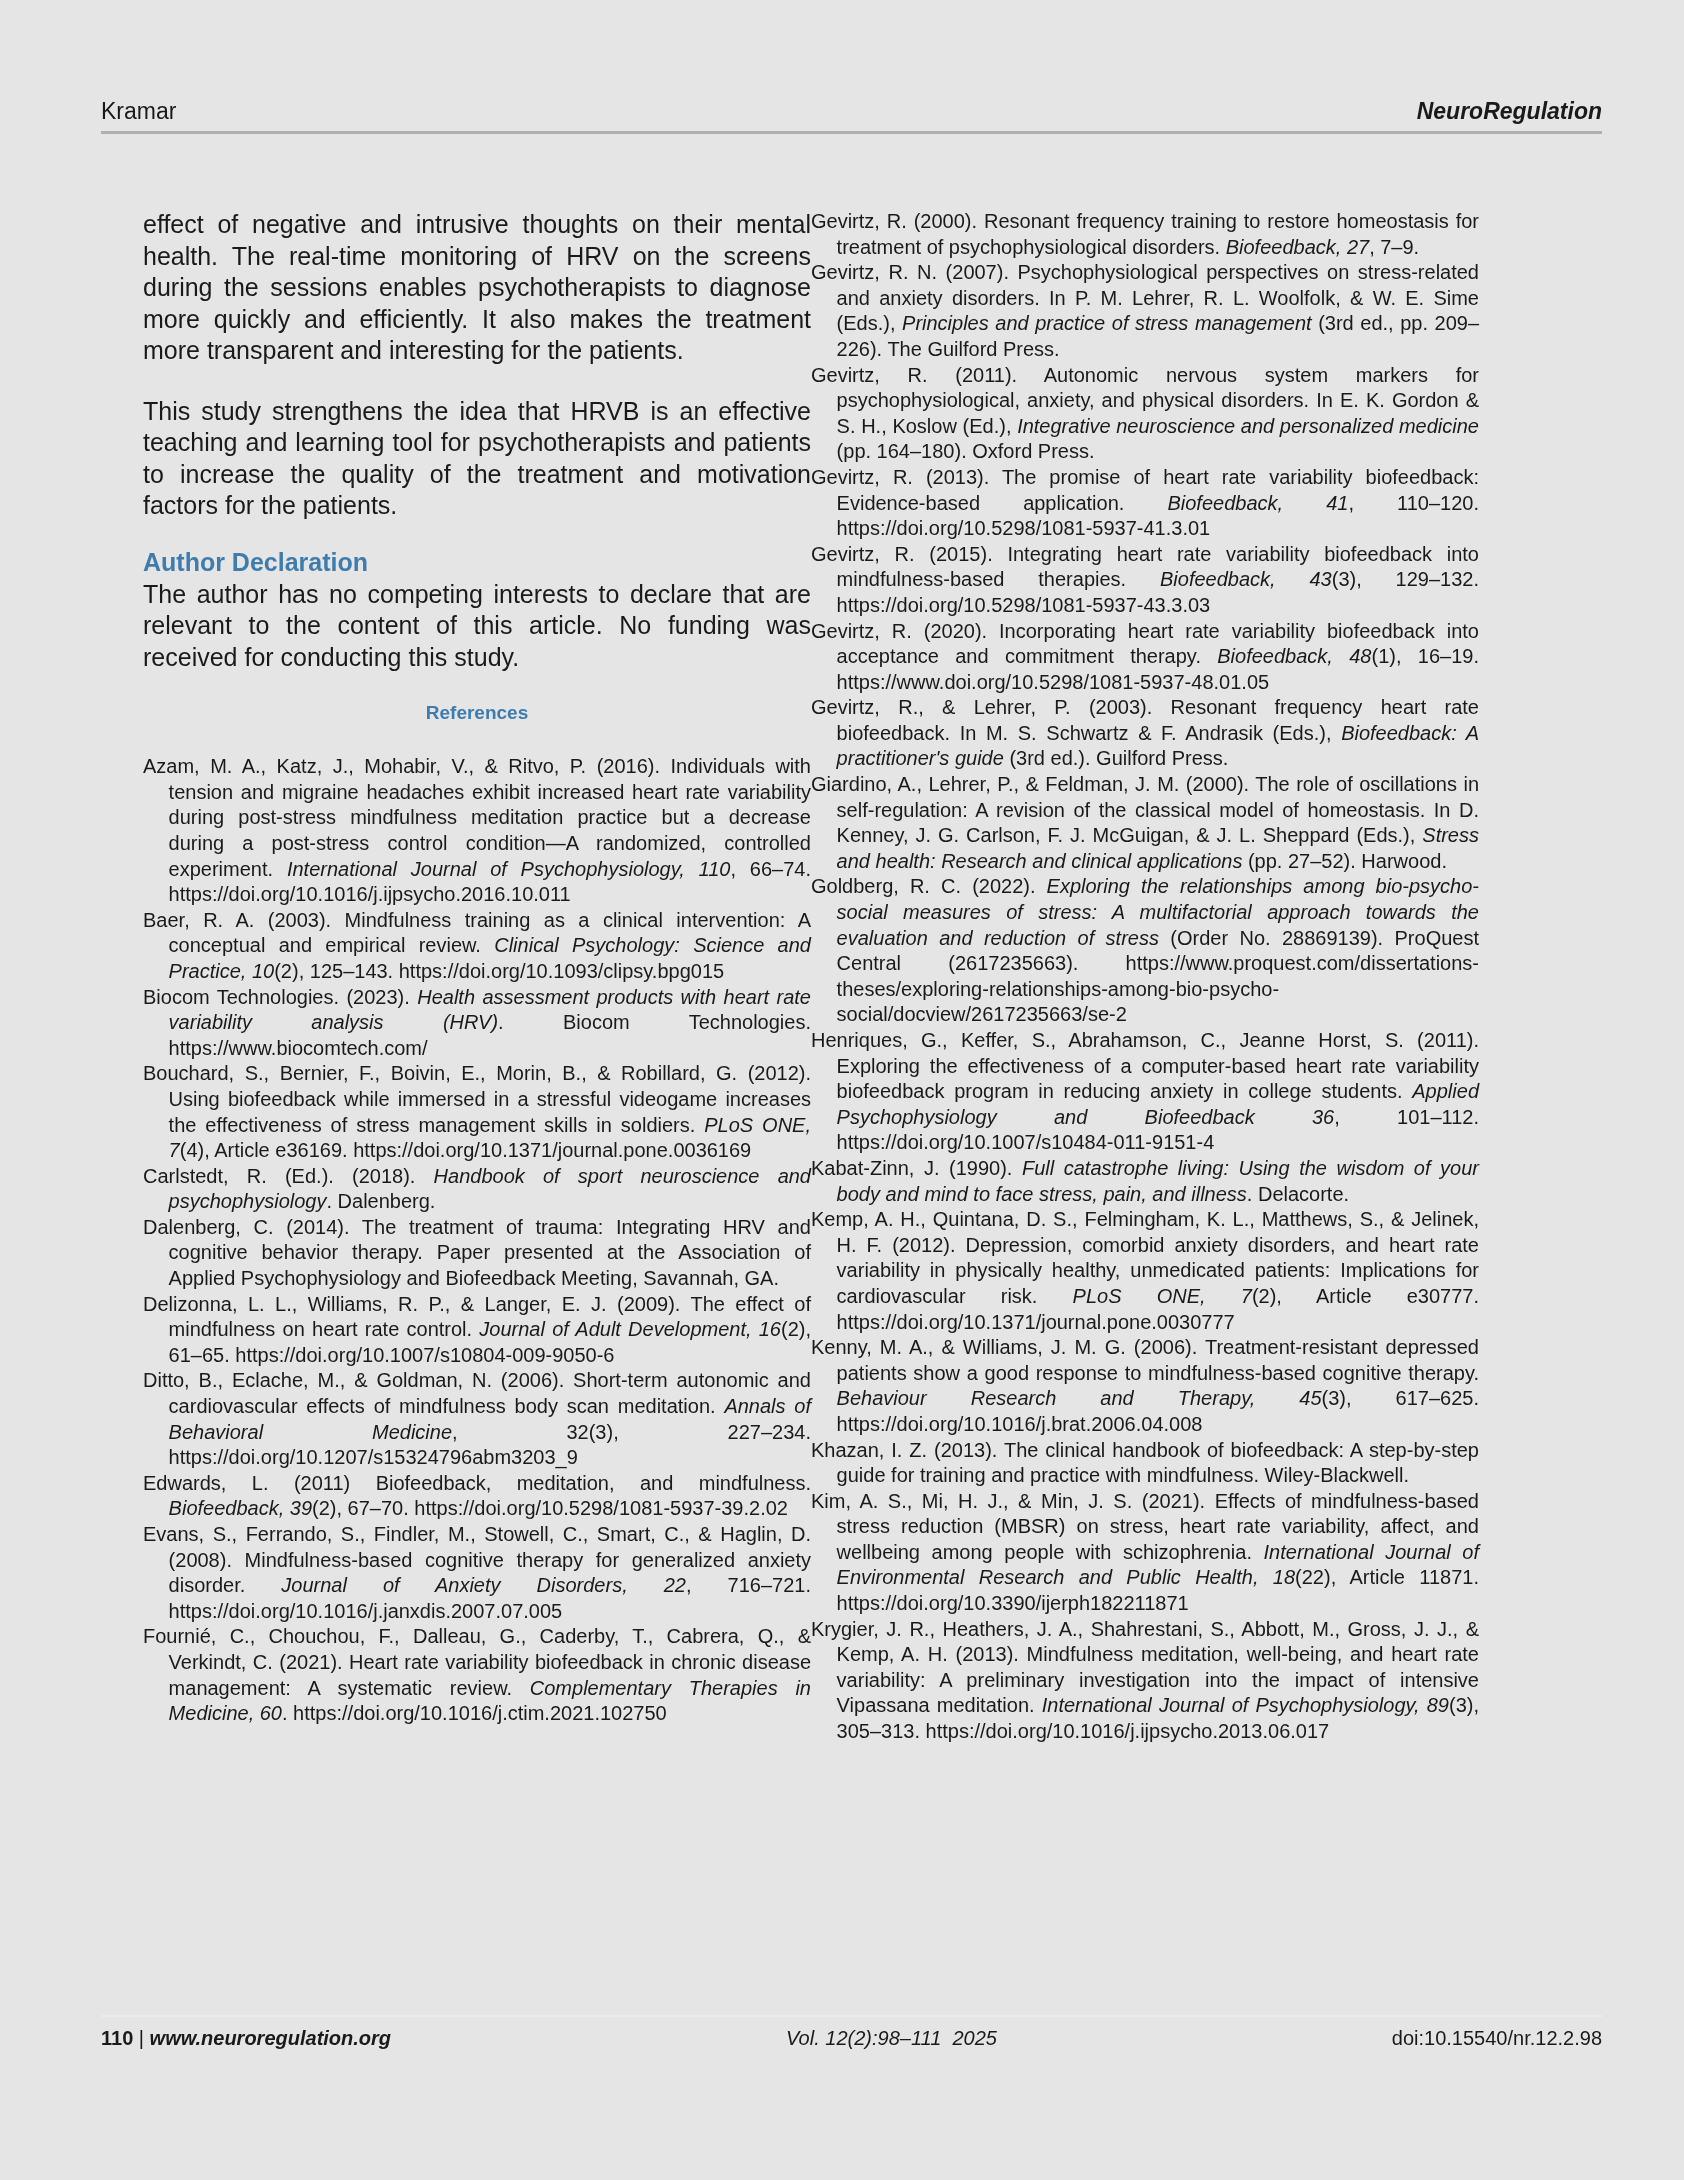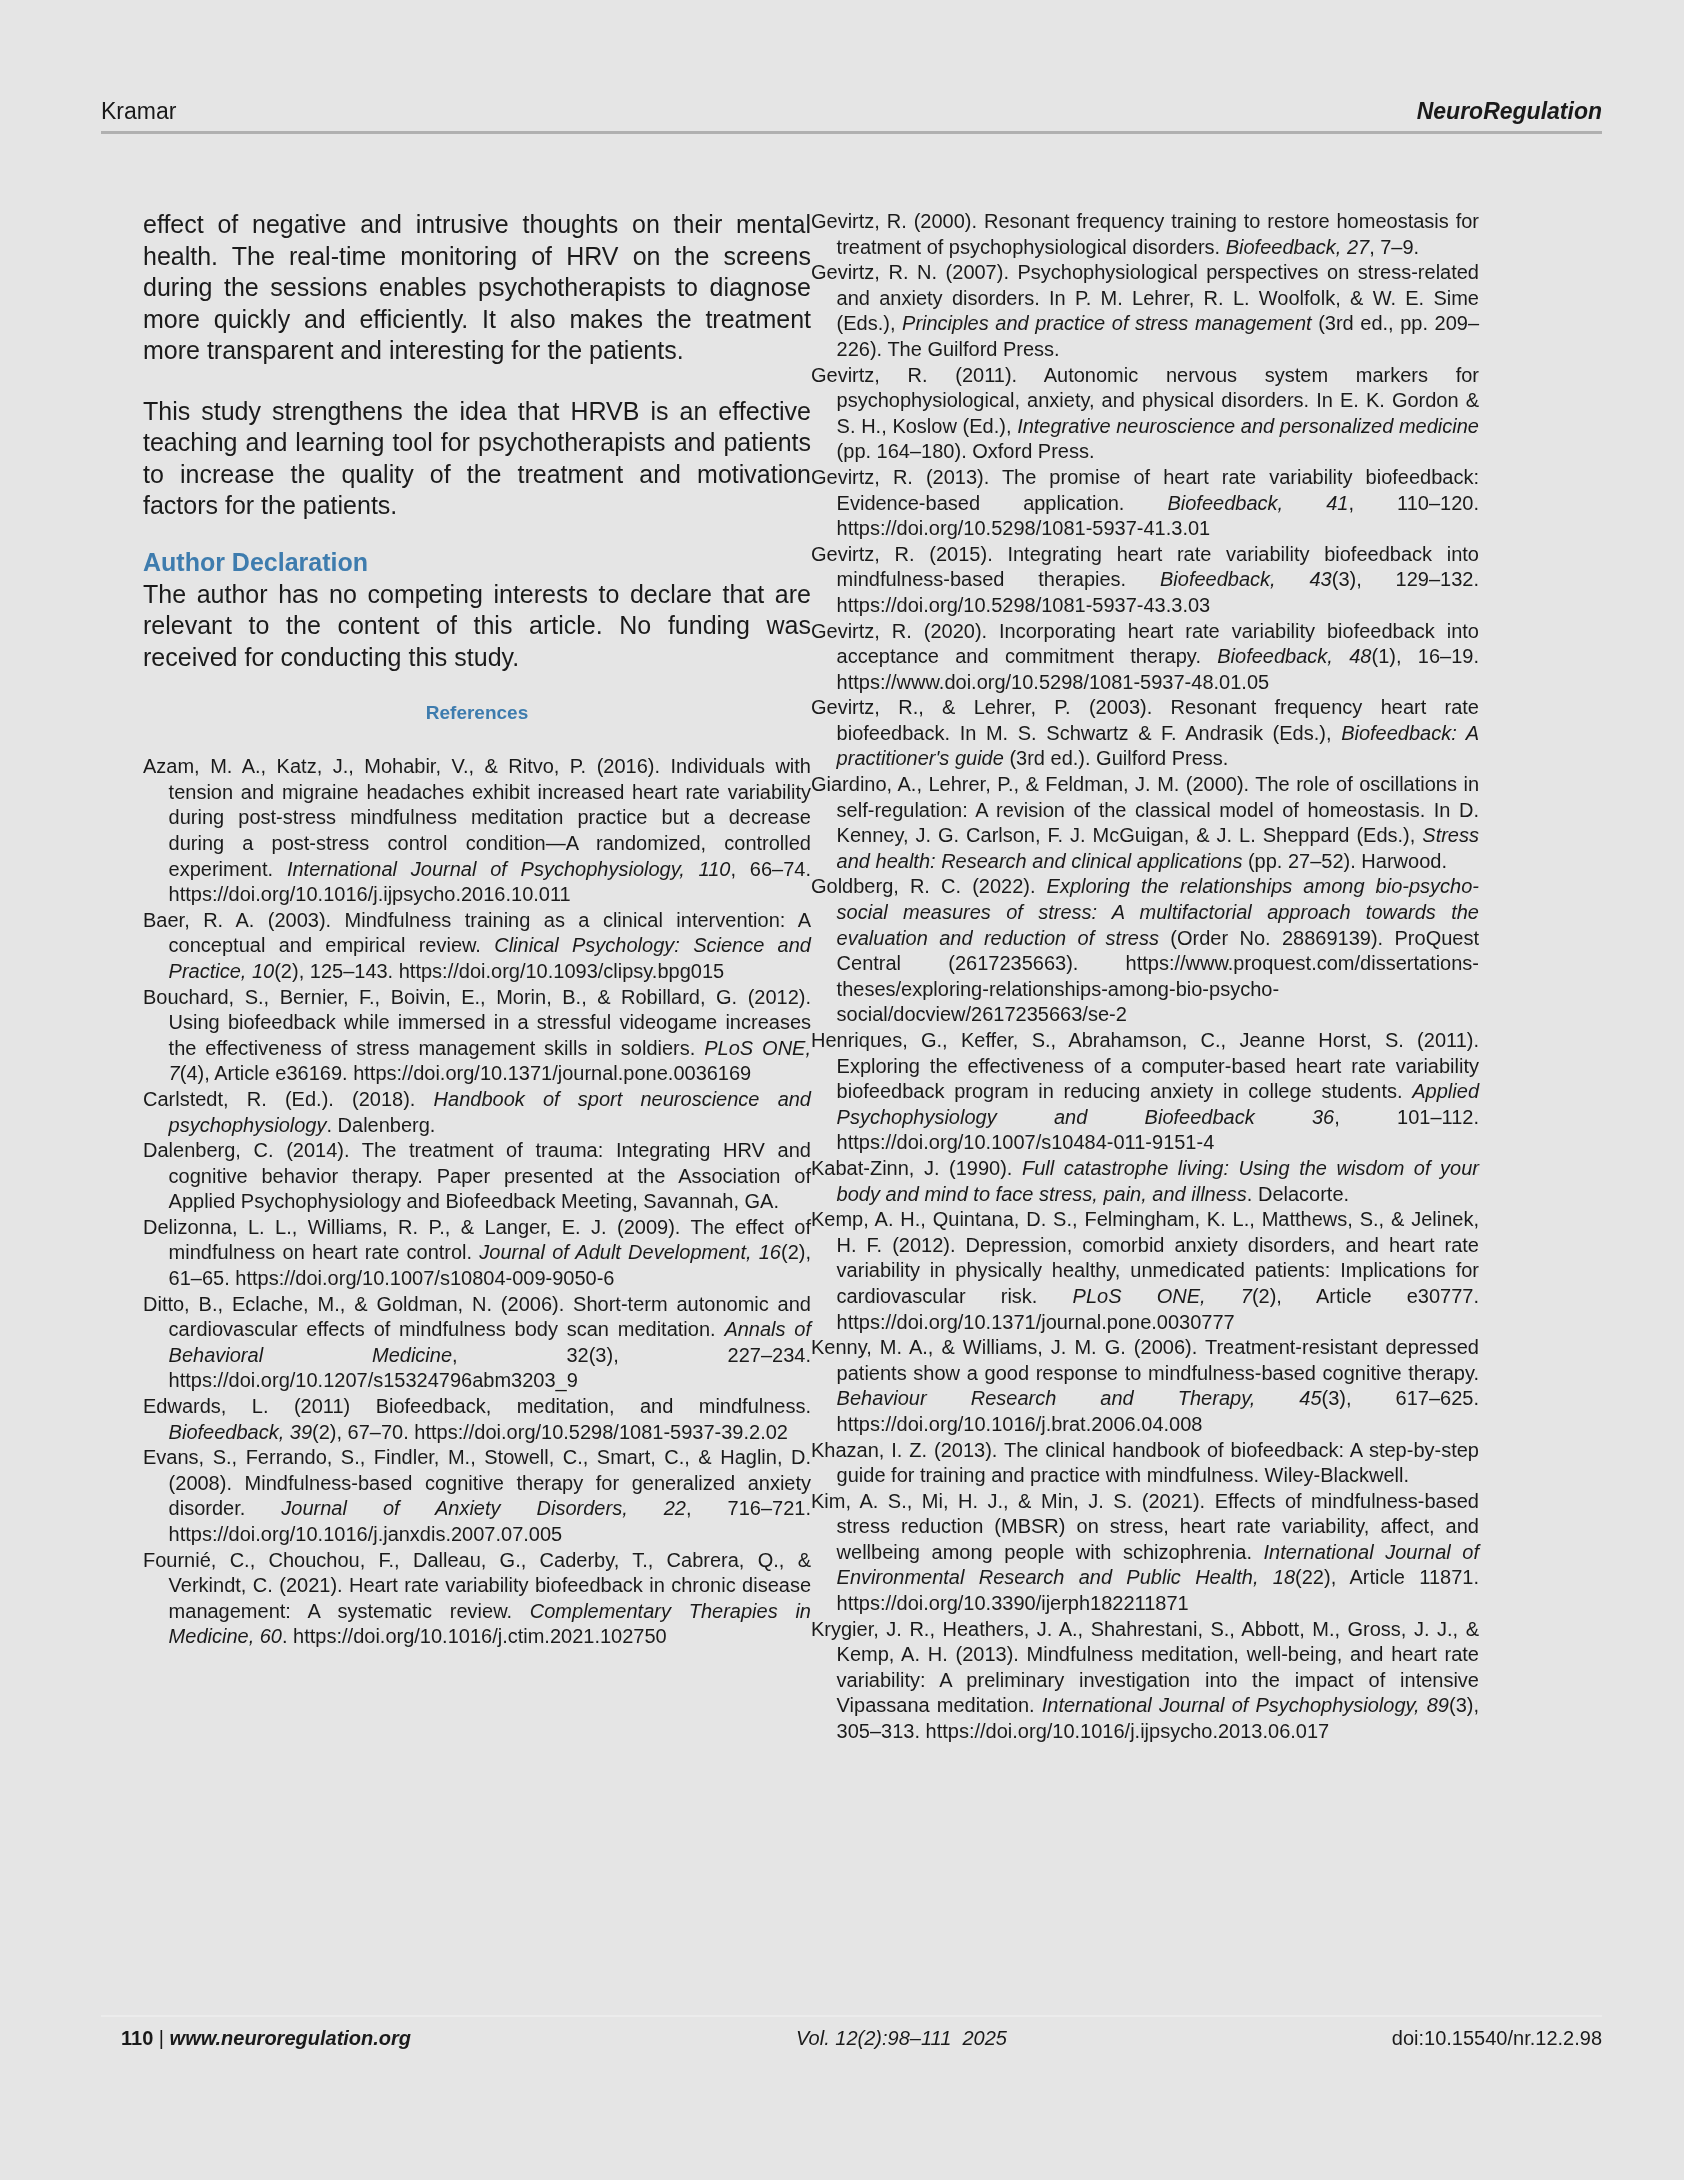--- a/index.html
+++ b/index.html
@@ -79,21 +79,21 @@
   }
   .footer{
     position:absolute;
     left:101px; right:83px; top:2026px;
     display:flex;
     justify-content:space-between;
     align-items:baseline;
     font-size:20px;
     line-height:25.6px;
   }
-  .footer-left{white-space:pre;margin-left:20px;}
+  .footer-left{white-space:pre;}
   .footer-page-number{font-weight:bold;}
   .footer-site{font-weight:bold;font-style:italic;}
   .footer-center{font-style:italic;white-space:pre;}
 </style>
 </head>
 <body>
 
 <div class="page">
 
   <div class="header">
@@ -106,20 +106,21 @@
 
     <section class="col">
       <p class="body-par">effect of negative and intrusive thoughts on their mental health. The real-time monitoring of HRV on the screens during the sessions enables psychotherapists to diagnose more quickly and efficiently. It also makes the treatment more transparent and interesting for the patients.</p>
       <p class="body-par last">This study strengthens the idea that HRVB is an effective teaching and learning tool for psychotherapists and patients to increase the quality of the treatment and motivation factors for the patients.</p>
       <h2 class="decl-heading">Author Declaration</h2>
       <p class="body-par decl-body">The author has no competing interests to declare that are relevant to the content of this article. No funding was received for conducting this study.</p>
       <h2 class="refs-heading">References</h2>
       <div>
           <p class="ref"><span>Azam, M. A., Katz, J., Mohabir, V., &amp; Ritvo, P. (2016). Individuals with tension and migraine headaches exhibit increased heart rate variability during post-stress mindfulness meditation practice but a decrease during a post-stress control condition—A randomized, controlled experiment. </span><em>International Journal of Psychophysiology, 110</em><span>, 66–74. https://doi.org/10.1016/j.ijpsycho.2016.10.011</span></p>
           <p class="ref"><span>Baer, R. A. (2003). Mindfulness training as a clinical intervention: A conceptual and empirical review. </span><em>Clinical Psychology: Science and Practice, 10</em><span>(2), 125–143. https://doi.org/10.1093/clipsy.bpg015</span></p>
+          <p class="ref"><span>Biocom Technologies. (2023). </span><em>Health assessment products with heart rate variability analysis (HRV)</em><span>. Biocom Technologies. https://www.biocomtech.com/</span></p>
           <p class="ref"><span>Bouchard, S., Bernier, F., Boivin, E., Morin, B., &amp; Robillard, G. (2012). Using biofeedback while immersed in a stressful videogame increases the effectiveness of stress management skills in soldiers. </span><em>PLoS ONE, 7</em><span>(4), Article e36169. https://doi.org/10.1371/journal.pone.0036169</span></p>
           <p class="ref"><span>Carlstedt, R. (Ed.). (2018). </span><em>Handbook of sport neuroscience and psychophysiology</em><span>. Dalenberg.</span></p>
           <p class="ref"><span>Dalenberg, C. (2014). The treatment of trauma: Integrating HRV and cognitive behavior therapy. Paper presented at the Association of Applied Psychophysiology and Biofeedback Meeting, Savannah, GA.</span></p>
           <p class="ref"><span>Delizonna, L. L., Williams, R. P., &amp; Langer, E. J. (2009). The effect of mindfulness on heart rate control. </span><em>Journal of Adult Development, 16</em><span>(2), 61–65. https://doi.org/10.1007/s10804-009-9050-6</span></p>
           <p class="ref"><span>Ditto, B., Eclache, M., &amp; Goldman, N. (2006). Short-term autonomic and cardiovascular effects of mindfulness body scan meditation. </span><em>Annals of Behavioral Medicine</em><span>, 32(3), 227–234. https://doi.org/10.1207/s15324796abm3203_9</span></p>
           <p class="ref"><span>Edwards, L. (2011) Biofeedback, meditation, and mindfulness. </span><em>Biofeedback, 39</em><span>(2), 67–70. https://doi.org/10.5298/1081-5937-39.2.02</span></p>
           <p class="ref"><span>Evans, S., Ferrando, S., Findler, M., Stowell, C., Smart, C., &amp; Haglin, D. (2008). Mindfulness-based cognitive therapy for generalized anxiety disorder. </span><em>Journal of Anxiety Disorders, 22</em><span>, 716–721. https://doi.org/10.1016/j.janxdis.2007.07.005</span></p>
           <p class="ref"><span>Fournié, C., Chouchou, F., Dalleau, G., Caderby, T., Cabrera, Q., &amp; Verkindt, C. (2021). Heart rate variability biofeedback in chronic disease management: A systematic review. </span><em>Complementary Therapies in Medicine, 60</em><span>. https://doi.org/10.1016/j.ctim.2021.102750</span></p>
         </div>
     </section>

